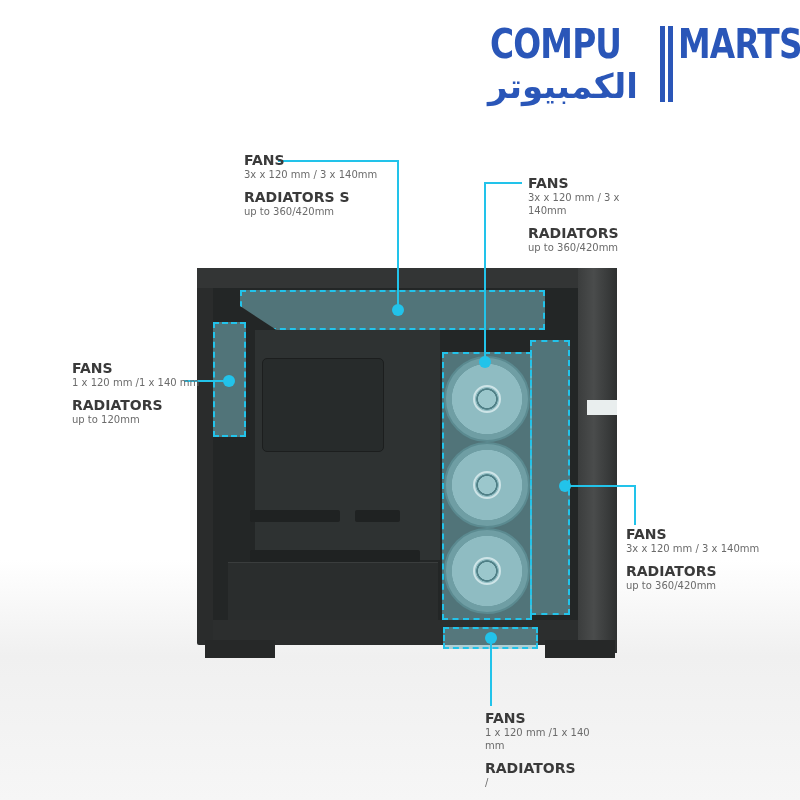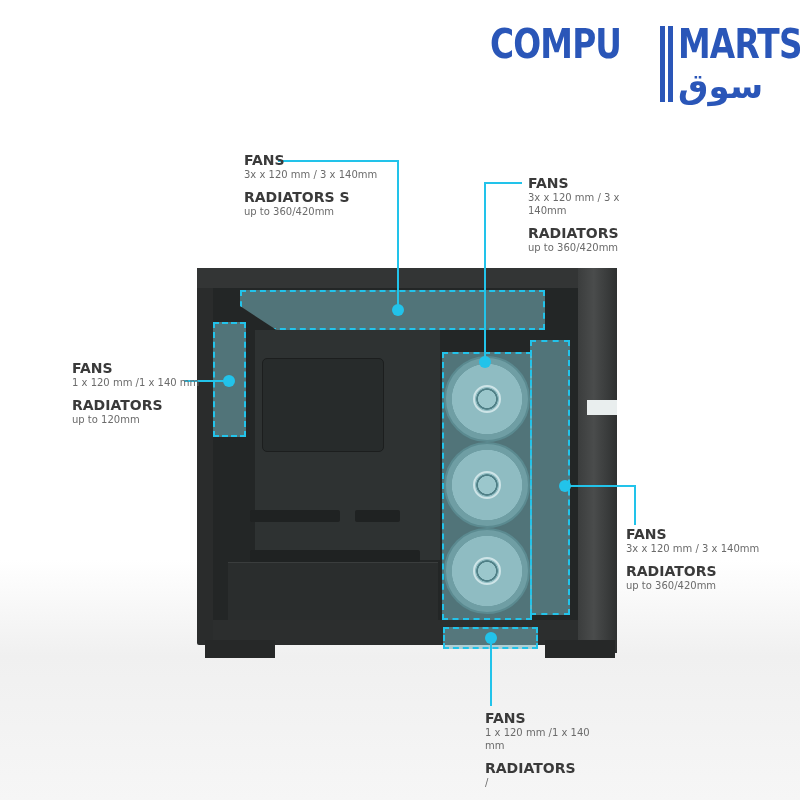--- a/index.html
+++ b/index.html
@@ -48,21 +48,21 @@
   .fan-hub { position:absolute; left:50%; top:50%; width:28px; height:28px; margin:-14px 0 0 -14px; border-radius:50%; border:2px solid #cde4e7; box-sizing:border-box; }
 </style>
 </head>
 <body>
 
 <div class="logo">
   <div class="en-left">COMPU</div>
   <div class="bar" style="left:172px"></div>
   <div class="bar" style="left:180px"></div>
   <div class="en-right">MARTS</div>
-  <div class="ar-right">سوق</div>
+  <div class="ar-left">الكمبيوتر</div>
 </div>
 
 <div class="case"></div>
 <div class="top-bar"></div>
 <div class="case-interior"></div>
 <div class="mb-tray"></div>
 <div class="mb-cutout"></div>
 <div class="cable-bar" style="left:250px;top:510px;width:90px;"></div>
 <div class="cable-bar" style="left:355px;top:510px;width:45px;"></div>
 <div class="cable-bar" style="left:250px;top:550px;width:170px;"></div>

